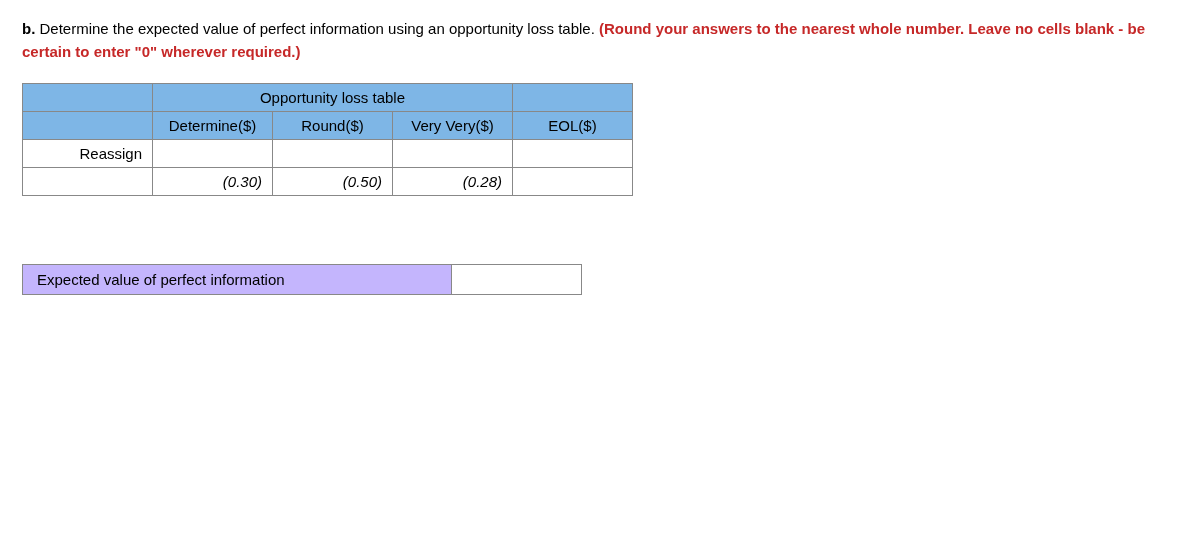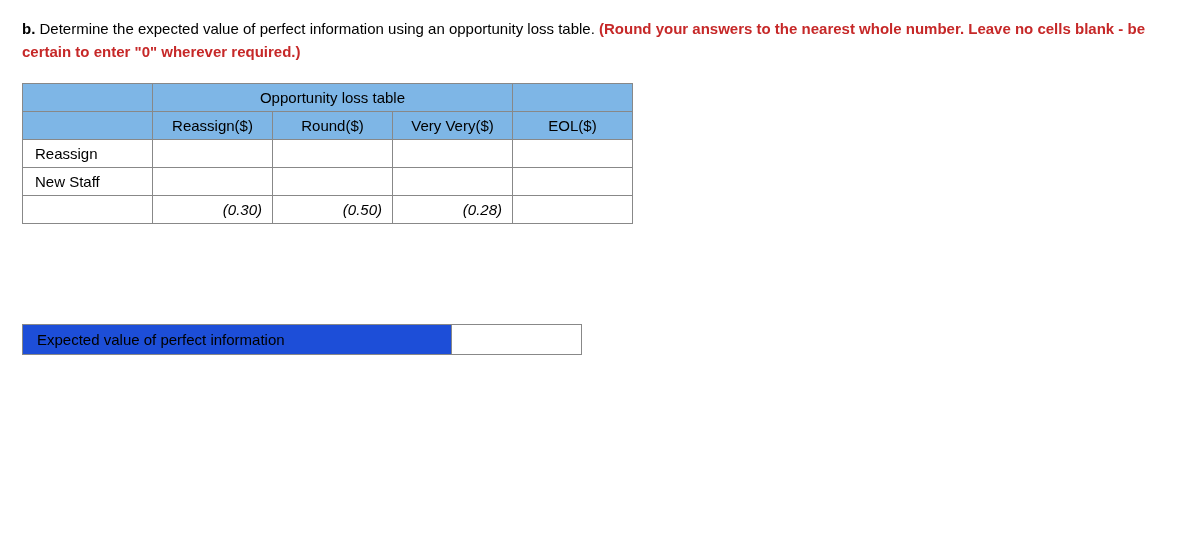--- a/index.html
+++ b/index.html
@@ -19,35 +19,35 @@
       line-height: 1.5;
     }
     .question .prefix {
       font-weight: bold;
     }
     .question .instruction {
       color: #c62828;
       font-weight: bold;
     }
     .table-wrap {
-      margin-bottom: 100px;
+      margin-bottom: 68px;
     }
     table {
       border-collapse: collapse;
     }
     td, th {
       border: 1px solid #888;
       padding: 5px 10px;
       text-align: center;
       vertical-align: middle;
       font-weight: normal;
       height: 28px;
     }
     td.rowlabel {
-      text-align: left;
+      text-align: right;
       padding-left: 12px;
       width: 130px;
     }
     td.hdr {
       background: #7eb6e6;
     }
     td.blank-hdr {
       background: #7eb6e6;
       width: 130px;
     }
@@ -67,21 +67,21 @@
       font-size: 14px;
       text-align: right;
       outline: none;
     }
     .evpi-row {
       display: flex;
       align-items: stretch;
     }
     .evpi-label {
       border: 1px solid #888;
-      background: #1d4ed8;
+      background: #c4b5fd;
       padding: 6px 14px;
       width: 430px;
       font-size: 15px;
     }
     .evpi-input-wrap {
       border: 1px solid #888;
       border-left: none;
       width: 130px;
       display: flex;
       align-items: center;
@@ -106,34 +106,27 @@
 <div class="table-wrap">
   <table>
     <tbody>
         <tr>
       <td class="blank-hdr"></td>
       <td class="hdr col" colspan="3">Opportunity loss table</td>
       <td class="hdr col"></td>
     </tr>
     <tr>
       <td class="blank-hdr"></td>
-      <td class="hdr col">Reassign($)</td>
+      <td class="hdr col">Determine($)</td>
       <td class="hdr col">Round($)</td>
       <td class="hdr col">Very Very($)</td>
       <td class="hdr col">EOL($)</td>
     </tr>
     <tr>
       <td class="rowlabel">Reassign</td>
-      <td class="col"><input class="cellinput" type="text" style=""></td>
-      <td class="col"><input class="cellinput" type="text" style=""></td>
-      <td class="col"><input class="cellinput" type="text" style=""></td>
-      <td class="col"><input class="cellinput" type="text" style=""></td>
-    </tr>
-    <tr>
-      <td class="rowlabel">New Staff</td>
       <td class="col"><input class="cellinput" type="text" style=""></td>
       <td class="col"><input class="cellinput" type="text" style=""></td>
       <td class="col"><input class="cellinput" type="text" style=""></td>
       <td class="col"><input class="cellinput" type="text" style=""></td>
     </tr>
     <tr>
       <td class="rowlabel"></td>
       <td class="col numcell">(0.30)</td>
       <td class="col numcell">(0.50)</td>
       <td class="col numcell">(0.28)</td>

